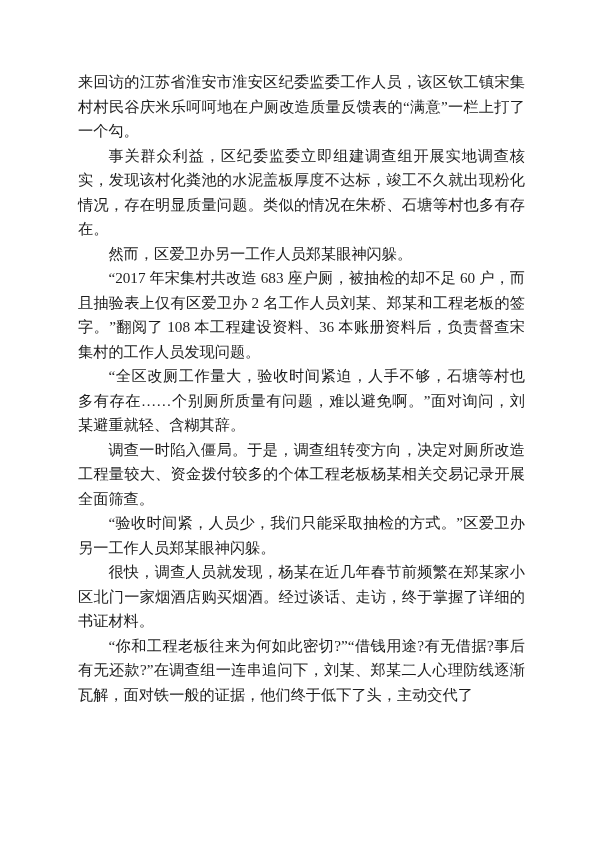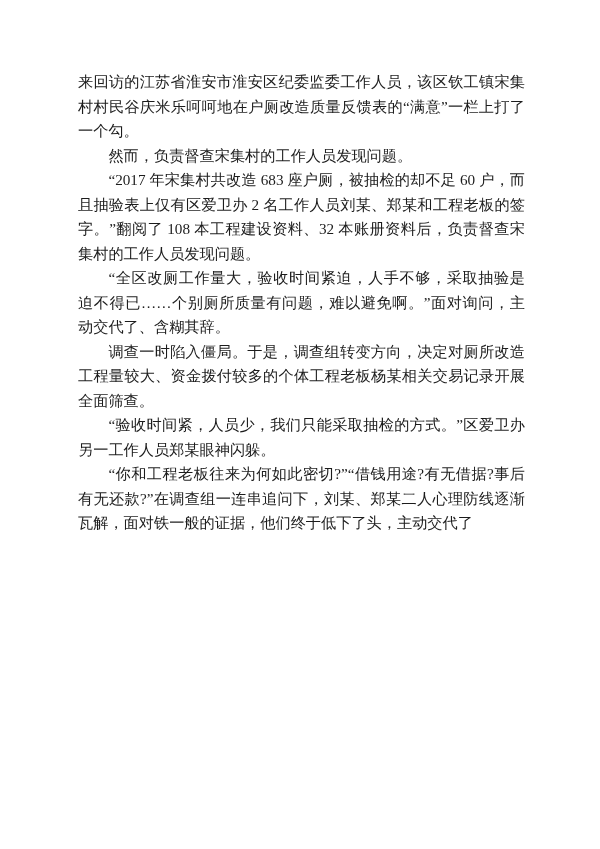--- a/index.html
+++ b/index.html
@@ -45,21 +45,23 @@
     letter-spacing: 1px;
     color: #1c1c1c;
   }
 </style>
 </head>
 <body>
 
 <div class="page">
   <div class="content">
     <p class="no-indent">来回访的江苏省淮安市淮安区纪委监委工作人员，该区钦工镇宋集村村民谷庆米乐呵呵地在户厕改造质量反馈表的“满意”一栏上打了一个勾。</p>
-    <p>然而，负责督查宋集村的工作人员发现问题。</p>
-    <p>“2017 年宋集村共改造 683 座户厕，被抽检的却不足 60 户，而且抽验表上仅有区爱卫办 2 名工作人员刘某、郑某和工程老板的签字。”翻阅了 108 本工程建设资料、32 本账册资料后，负责督查宋集村的工作人员发现问题。</p>
-    <p>“全区改厕工作量大，验收时间紧迫，人手不够，采取抽验是迫不得已……个别厕所质量有问题，难以避免啊。”面对询问，主动交代了、含糊其辞。</p>
+    <p>事关群众利益，区纪委监委立即组建调查组开展实地调查核实，发现该村化粪池的水泥盖板厚度不达标，竣工不久就出现粉化情况，存在明显质量问题。类似的情况在朱桥、石塘等村也多有存在。</p>
+    <p>然而，区爱卫办另一工作人员郑某眼神闪躲。</p>
+    <p>“2017 年宋集村共改造 683 座户厕，被抽检的却不足 60 户，而且抽验表上仅有区爱卫办 2 名工作人员刘某、郑某和工程老板的签字。”翻阅了 108 本工程建设资料、36 本账册资料后，负责督查宋集村的工作人员发现问题。</p>
+    <p>“全区改厕工作量大，验收时间紧迫，人手不够，石塘等村也多有存在……个别厕所质量有问题，难以避免啊。”面对询问，刘某避重就轻、含糊其辞。</p>
     <p>调查一时陷入僵局。于是，调查组转变方向，决定对厕所改造工程量较大、资金拨付较多的个体工程老板杨某相关交易记录开展全面筛查。</p>
     <p>“验收时间紧，人员少，我们只能采取抽检的方式。”区爱卫办另一工作人员郑某眼神闪躲。</p>
+    <p>很快，调查人员就发现，杨某在近几年春节前频繁在郑某家小区北门一家烟酒店购买烟酒。经过谈话、走访，终于掌握了详细的书证材料。</p>
     <p>“你和工程老板往来为何如此密切?”“借钱用途?有无借据?事后有无还款?”在调查组一连串追问下，刘某、郑某二人心理防线逐渐瓦解，面对铁一般的证据，他们终于低下了头，主动交代了</p>
   </div>
   <div class="footer">- 3 -</div>
 </div>
 
 </body></html>

